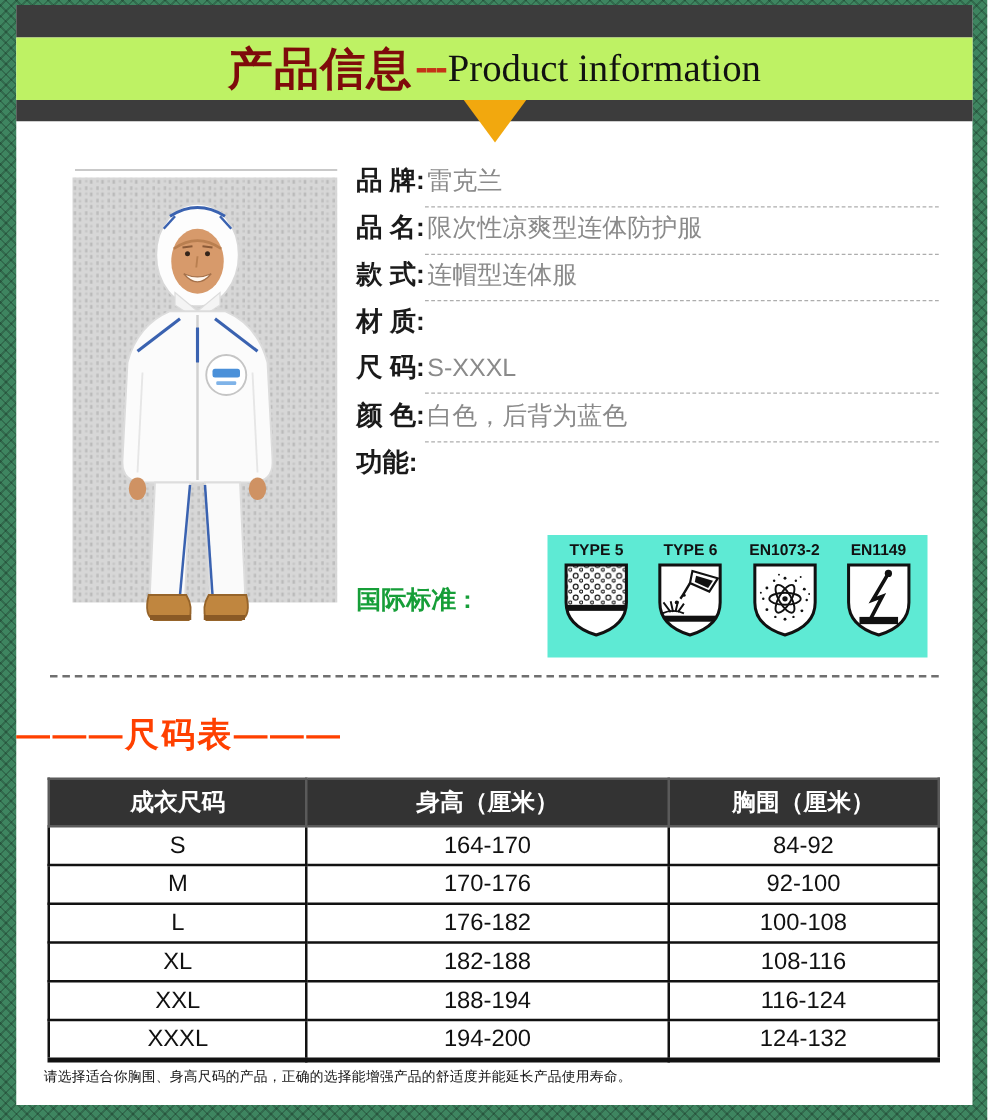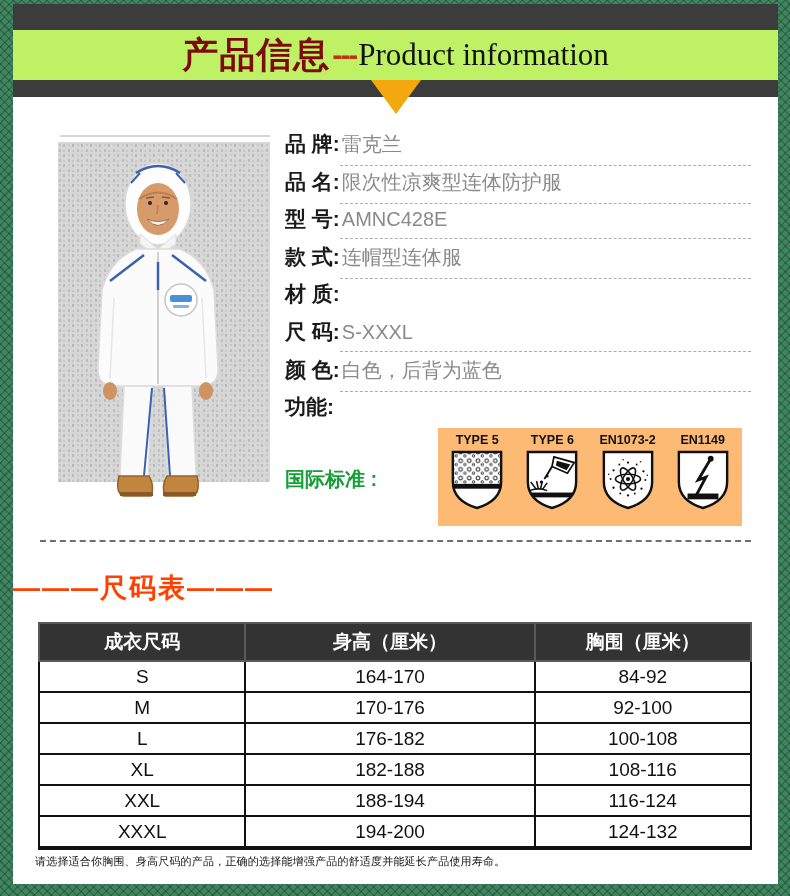--- a/index.html
+++ b/index.html
@@ -30,21 +30,21 @@
 
   
   .specs{position:absolute;left:272px;top:126px;width:466px;}
   .spec-row{display:flex;align-items:baseline;height:37.6px;}
   .spec-label{flex:none;font-size:21px;font-weight:bold;color:#1a1a1a;white-space:pre;text-align:center;}
   .spec-value{flex:1;font-size:20px;color:#8A8A8A;padding-left:2px;padding-bottom:7px;
     border-bottom:1px dashed #ADADAD;white-space:nowrap;}
 
   
   .std-label{position:absolute;left:272px;top:462px;font-size:20px;font-weight:bold;color:#169E38;}
-  .std-panel{position:absolute;left:425px;top:424px;width:304px;height:98px;background:#fdba74;
+  .std-panel{position:absolute;left:425px;top:424px;width:304px;height:98px;background:#5eead4;
     display:flex;justify-content:space-evenly;align-items:flex-start;padding-top:5px;box-sizing:border-box;}
   .std-item{display:flex;flex-direction:column;align-items:center;width:72px;}
   .std-item-label{font-size:12.5px;color:#111;font-weight:bold;margin-bottom:2px;white-space:nowrap;}
 
   .divider{position:absolute;left:27px;right:27px;top:536px;border-top:2px dashed #6F6F6F;}
 
   .size-title{position:absolute;left:0;width:100%;top:566px;text-align:left;
     color:#FF4000;font-size:27px;font-weight:bold;letter-spacing:2px;}
 
   
@@ -128,24 +128,20 @@
     </svg>
 
     <div class="specs">
       <div class="spec-row">
         <span class="spec-label">品 牌:</span>
         <span class="spec-value">雷克兰</span>
       </div>
       <div class="spec-row">
         <span class="spec-label">品 名:</span>
         <span class="spec-value">限次性凉爽型连体防护服</span>
-      </div>
-      <div class="spec-row">
-        <span class="spec-label">型 号:</span>
-        <span class="spec-value">AMNC428E</span>
       </div>
       <div class="spec-row">
         <span class="spec-label">款 式:</span>
         <span class="spec-value">连帽型连体服</span>
       </div>
       <div class="spec-row">
         <span class="spec-label">材 质:</span>
       </div>
       <div class="spec-row">
         <span class="spec-label">尺 码:</span>

